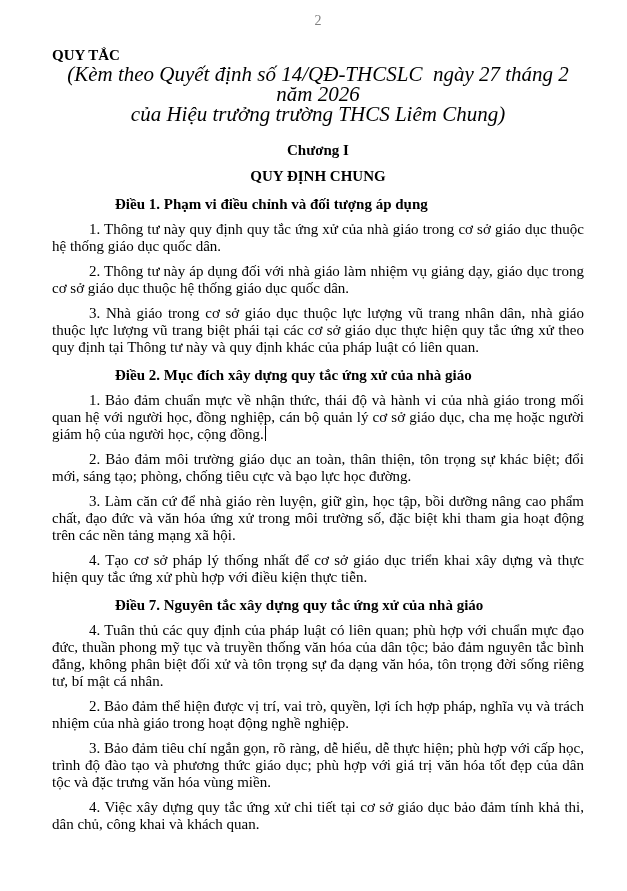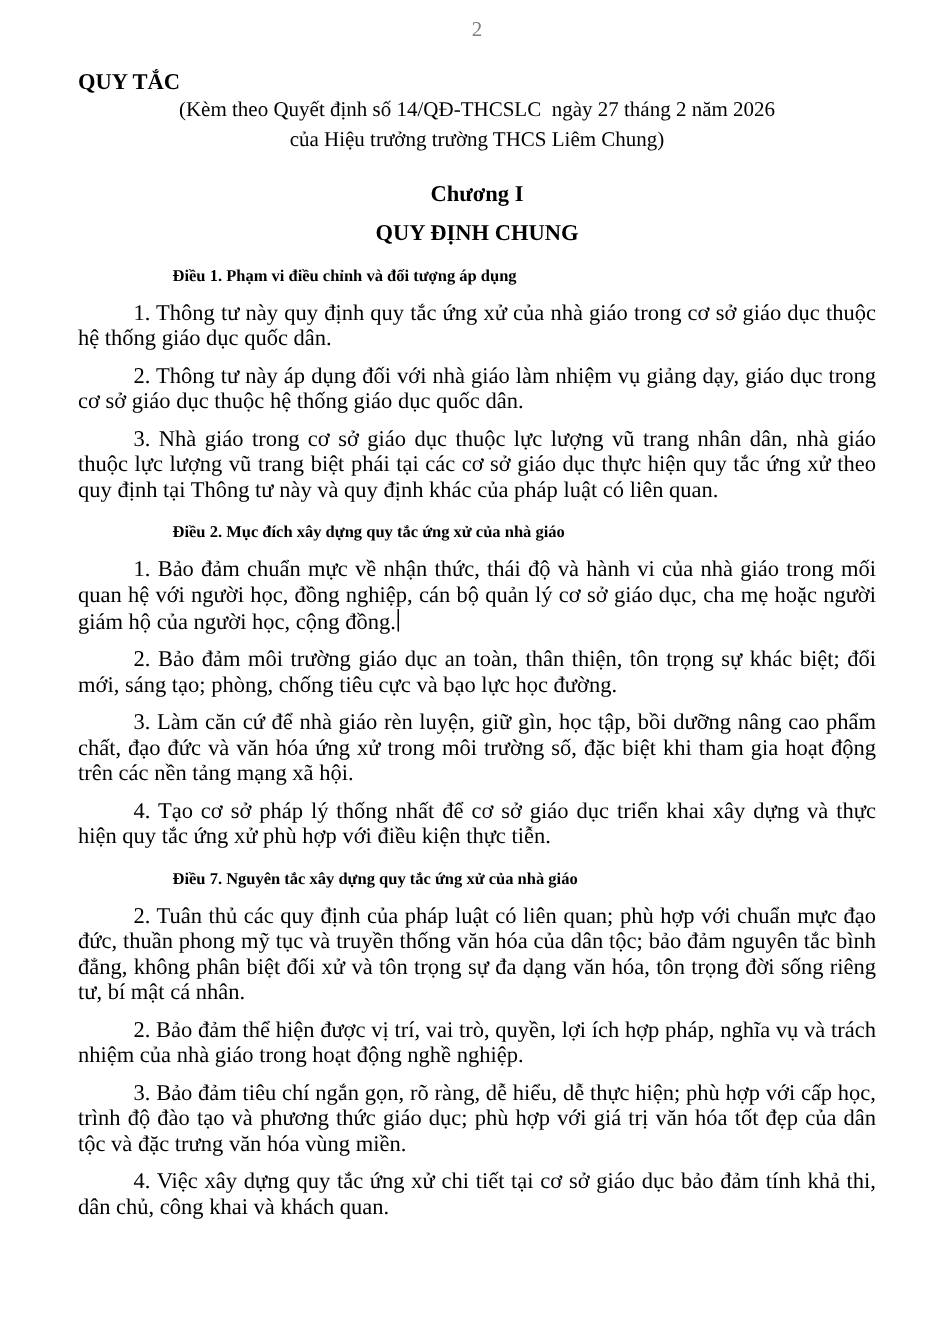--- a/index.html
+++ b/index.html
@@ -21,30 +21,31 @@
     color: #7f7f7f;
     font-size: 14px;
     line-height: 16px;
     margin-bottom: 17px;
   }
   .doc-title { text-align: left; font-weight: bold; }
   .title-line1 { font-size: 15px; line-height: 18px; }
   .title-line2 { font-size: 16.5px; line-height: 19px; }
   .subtitle {
     text-align: center;
-    font-size: 14px;
+    font-style: italic;
+    font-size: 21px;
     line-height: 20px;
     white-space: pre-wrap;
   }
   .chapter { margin-top: 18px; text-align: center; font-weight: bold; }
   .chapter-label { line-height: 17px; margin-bottom: 9px; }
   .chapter-title { line-height: 17px; }
   .article-heading {
     font-weight: bold;
-    font-size: 11px;
+    font-size: 15px;
     line-height: 17px;
     text-indent: 63px;
     margin: 11px 0 8px 0;
   }
   .para {
     margin: 0 0 8px 0;
     text-indent: 37px;
     text-align: justify;
     line-height: 17px;
   }
@@ -84,20 +85,20 @@
       </section>
       <section class="article">
         <h3 class="article-heading">Điều 2. Mục đích xây dựng quy tắc ứng xử của nhà giáo</h3>
         <p class="para">1. Bảo đảm chuẩn mực về nhận thức, thái độ và hành vi của nhà giáo trong mối quan hệ với người học, đồng nghiệp, cán bộ quản lý cơ sở giáo dục, cha mẹ hoặc người giám hộ của người học, cộng đồng.<span class="caret"></span></p>
         <p class="para">2. Bảo đảm môi trường giáo dục an toàn, thân thiện, tôn trọng sự khác biệt; đổi mới, sáng tạo; phòng, chống tiêu cực và bạo lực học đường.</p>
         <p class="para">3. Làm căn cứ để nhà giáo rèn luyện, giữ gìn, học tập, bồi dưỡng nâng cao phẩm chất, đạo đức và văn hóa ứng xử trong môi trường số, đặc biệt khi tham gia hoạt động trên các nền tảng mạng xã hội.</p>
         <p class="para">4. Tạo cơ sở pháp lý thống nhất để cơ sở giáo dục triển khai xây dựng và thực hiện quy tắc ứng xử phù hợp với điều kiện thực tiễn.</p>
       </section>
       <section class="article">
         <h3 class="article-heading">Điều 7. Nguyên tắc xây dựng quy tắc ứng xử của nhà giáo</h3>
-        <p class="para">2. Tuân thủ các quy định của pháp luật có liên quan; phù hợp với chuẩn mực đạo đức, thuần phong mỹ tục và truyền thống văn hóa của dân tộc; bảo đảm nguyên tắc bình đẳng, không phân biệt đối xử và tôn trọng sự đa dạng văn hóa, tôn trọng đời sống riêng tư, bí mật cá nhân.</p>
+        <p class="para">4. Tuân thủ các quy định của pháp luật có liên quan; phù hợp với chuẩn mực đạo đức, thuần phong mỹ tục và truyền thống văn hóa của dân tộc; bảo đảm nguyên tắc bình đẳng, không phân biệt đối xử và tôn trọng sự đa dạng văn hóa, tôn trọng đời sống riêng tư, bí mật cá nhân.</p>
         <p class="para">2. Bảo đảm thể hiện được vị trí, vai trò, quyền, lợi ích hợp pháp, nghĩa vụ và trách nhiệm của nhà giáo trong hoạt động nghề nghiệp.</p>
         <p class="para">3. Bảo đảm tiêu chí ngắn gọn, rõ ràng, dễ hiểu, dễ thực hiện; phù hợp với cấp học, trình độ đào tạo và phương thức giáo dục; phù hợp với giá trị văn hóa tốt đẹp của dân tộc và đặc trưng văn hóa vùng miền.</p>
         <p class="para">4. Việc xây dựng quy tắc ứng xử chi tiết tại cơ sở giáo dục bảo đảm tính khả thi, dân chủ, công khai và khách quan.</p>
       </section>
     </main>
 
 </div>
 
 </body></html>

